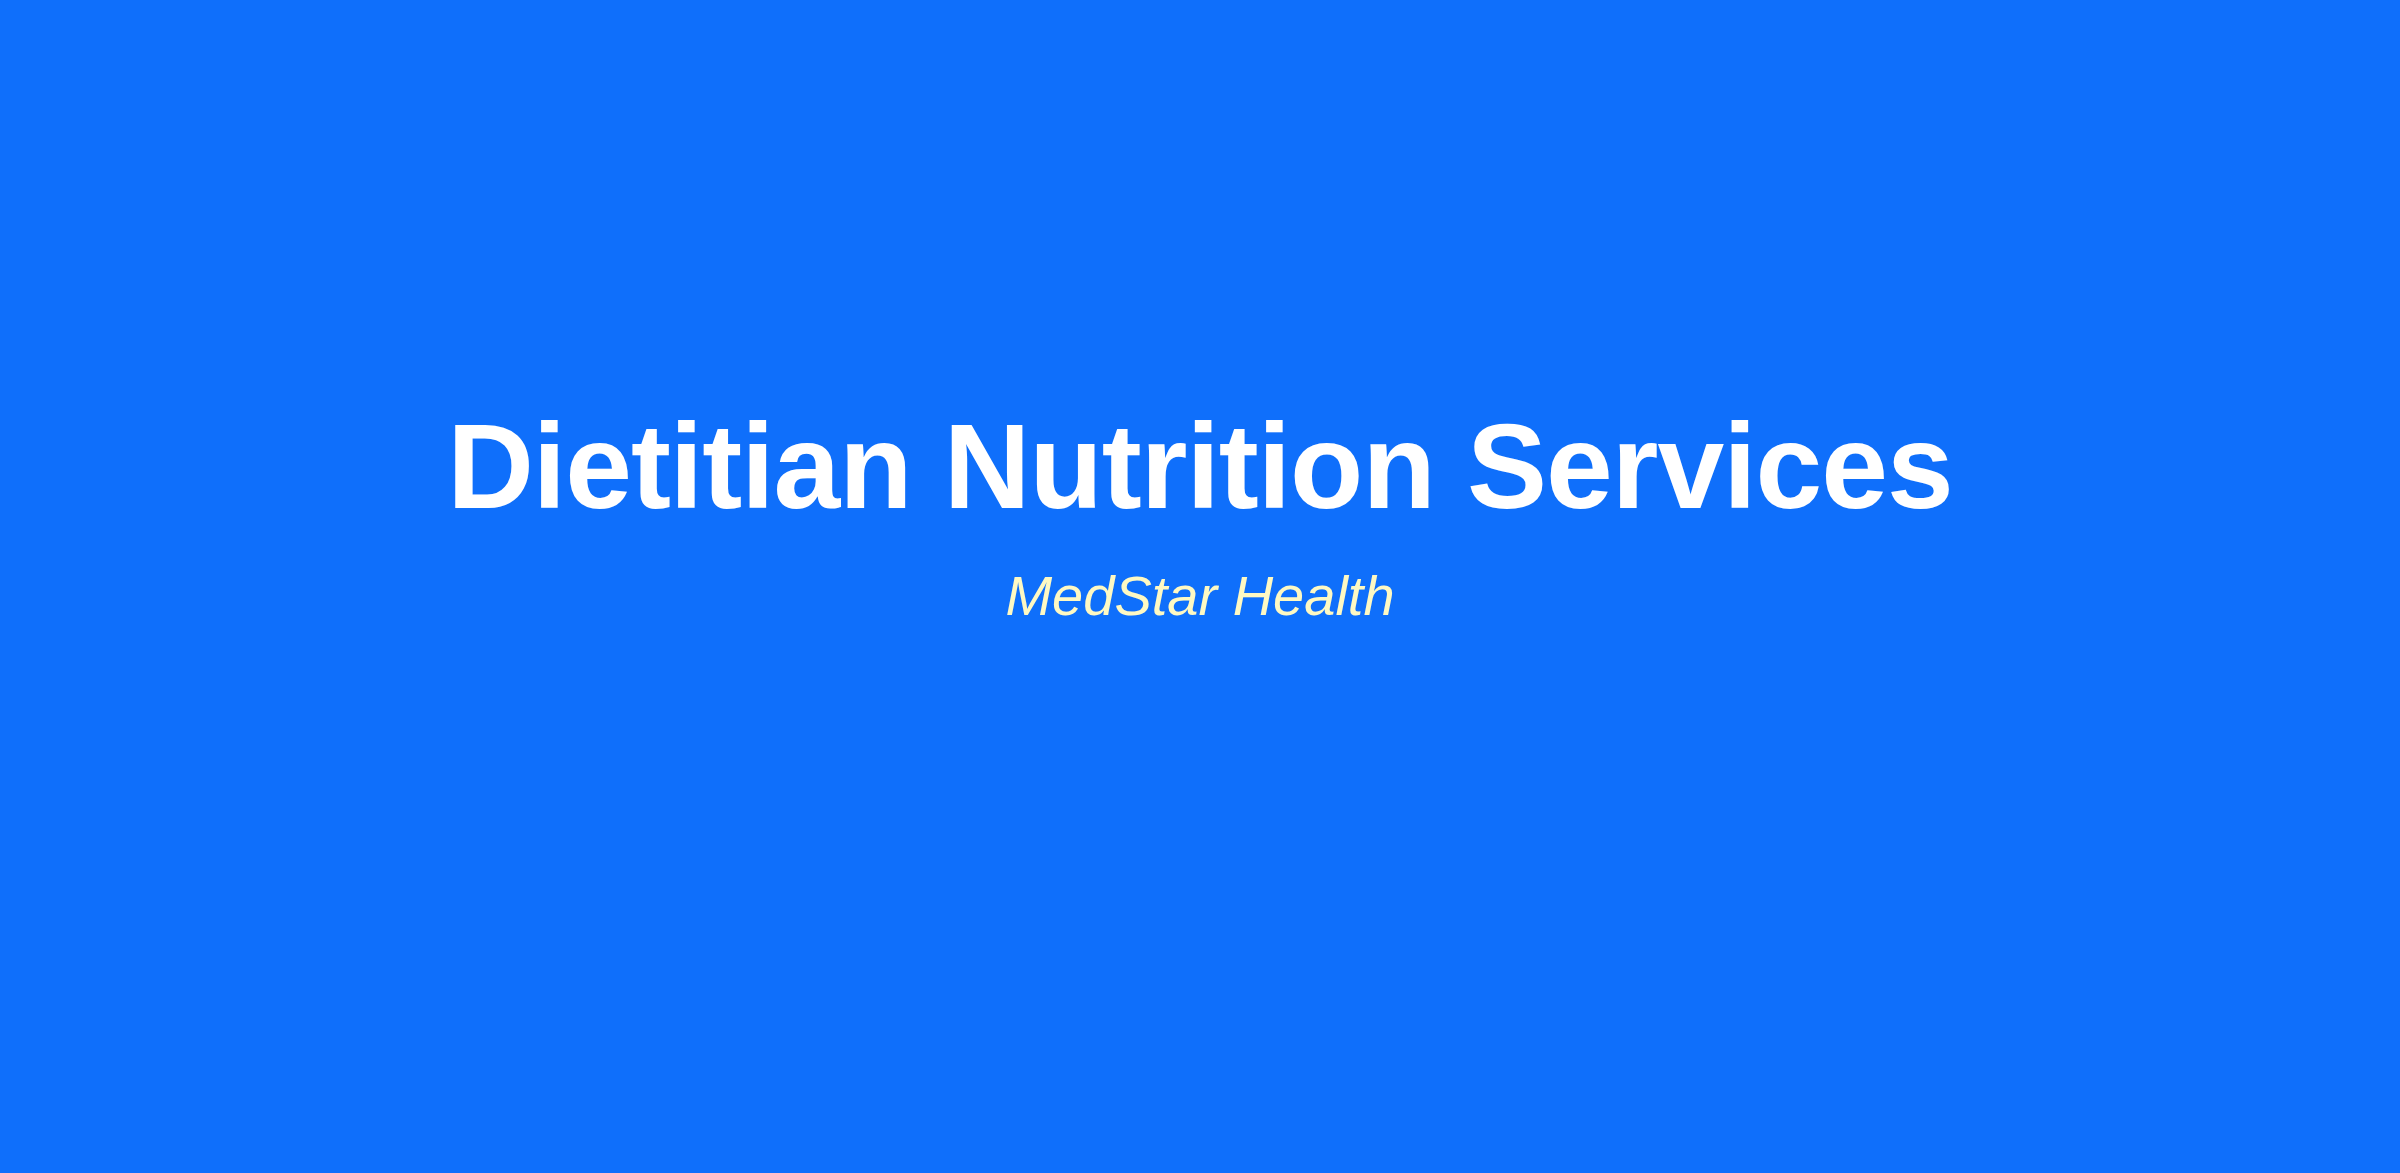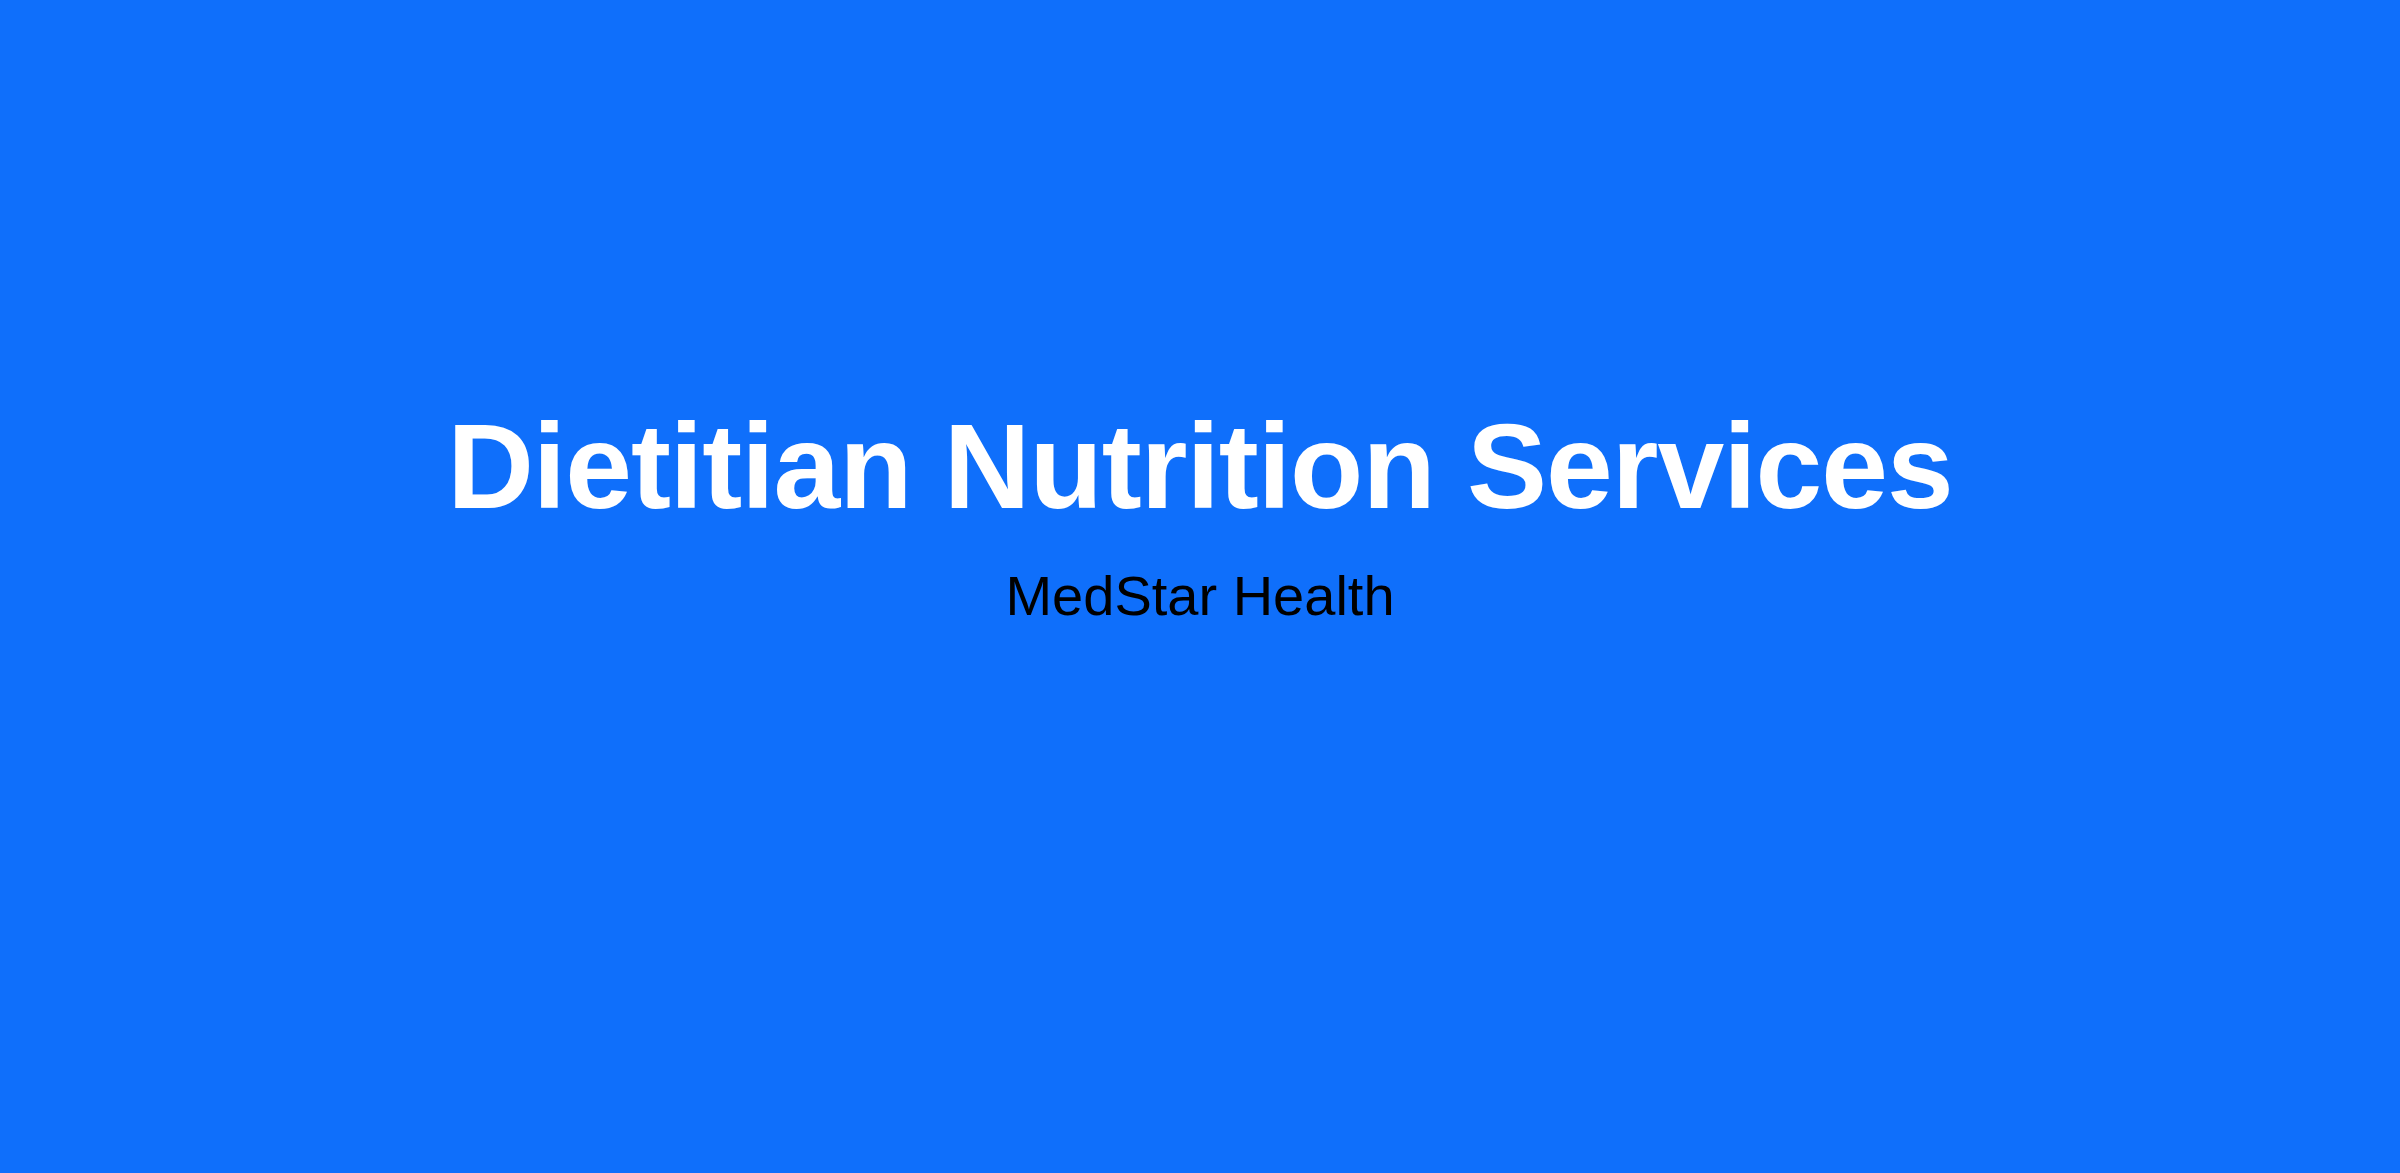--- a/index.html
+++ b/index.html
@@ -52,27 +52,28 @@
     white-space: nowrap;
   }
 
   .headline-line {
     display: block;
   }
 
   .subtitle {
     margin: 0;
     padding-top: 18px;
-    color: #000000;
+    color: #fef9c3;
     font-family: "Liberation Sans", sans-serif;
     font-size: 56px;
     font-weight: 400;
     line-height: 72px;
     letter-spacing: 0px;
     white-space: nowrap;
+    font-style: italic;
   }
 </style>
 </head>
 <body>
 
 <div class="slide">
 
   <div class="content">
 
     <h1 class="headline">

